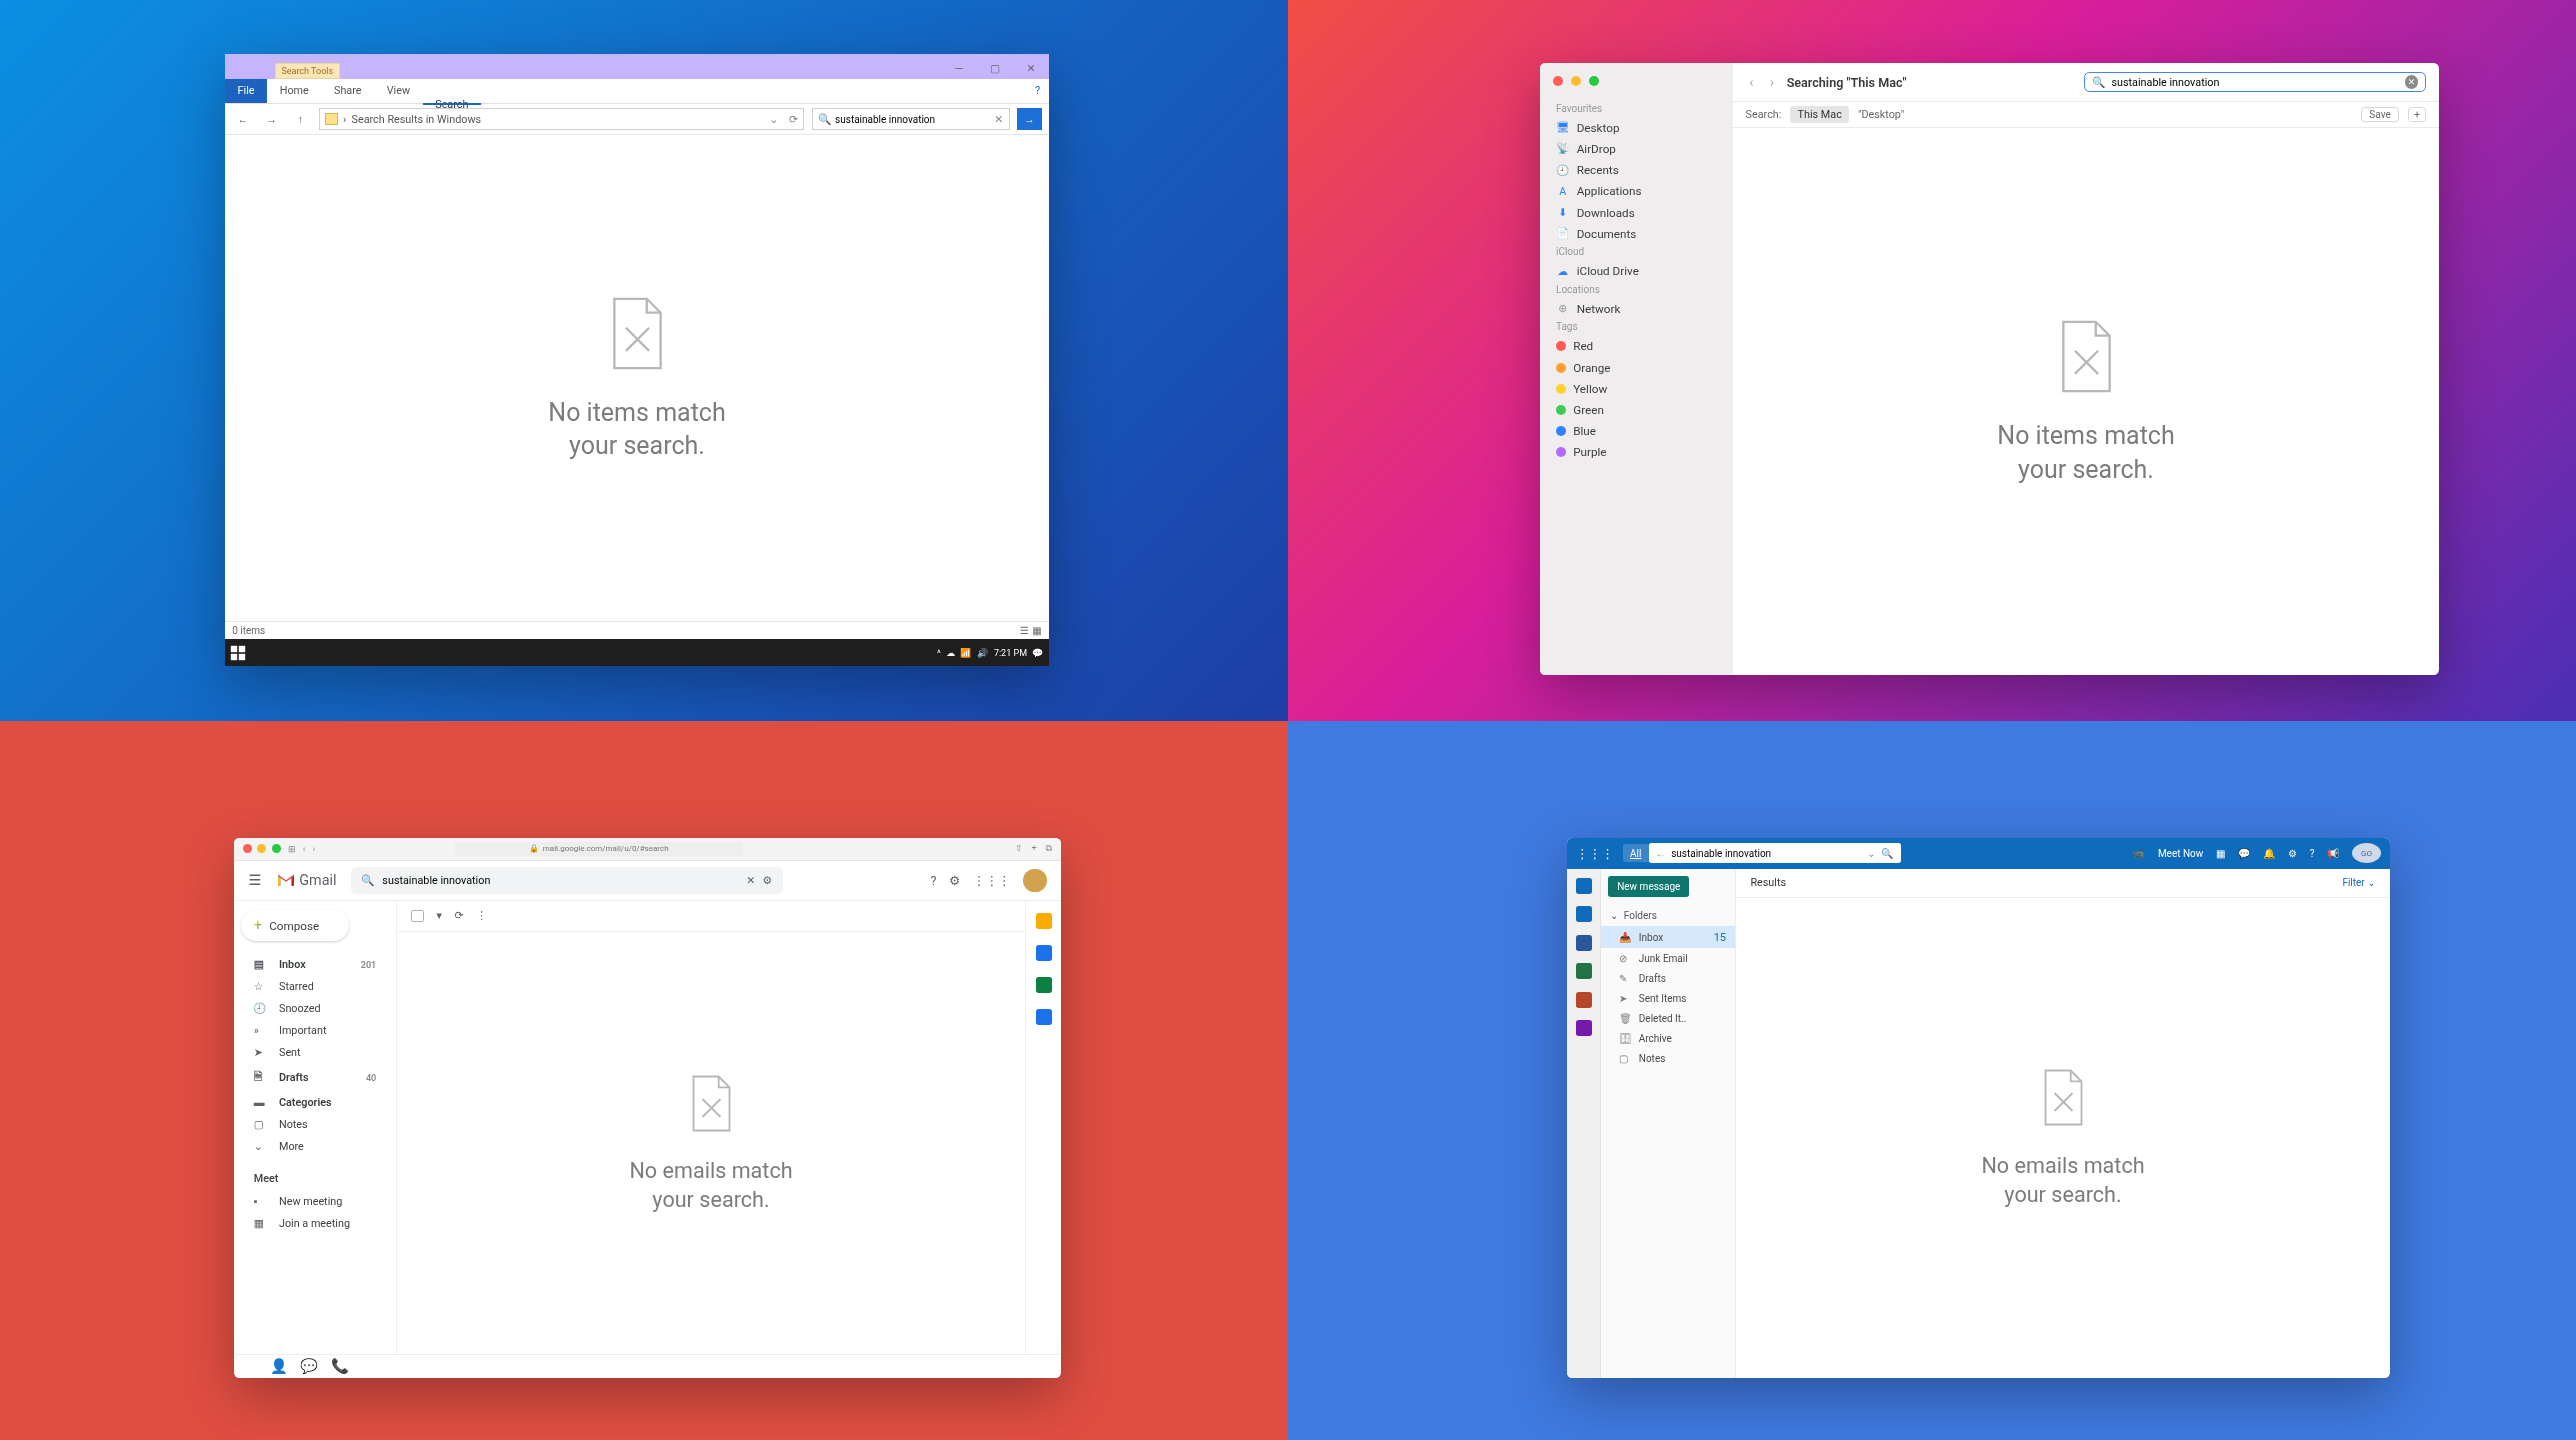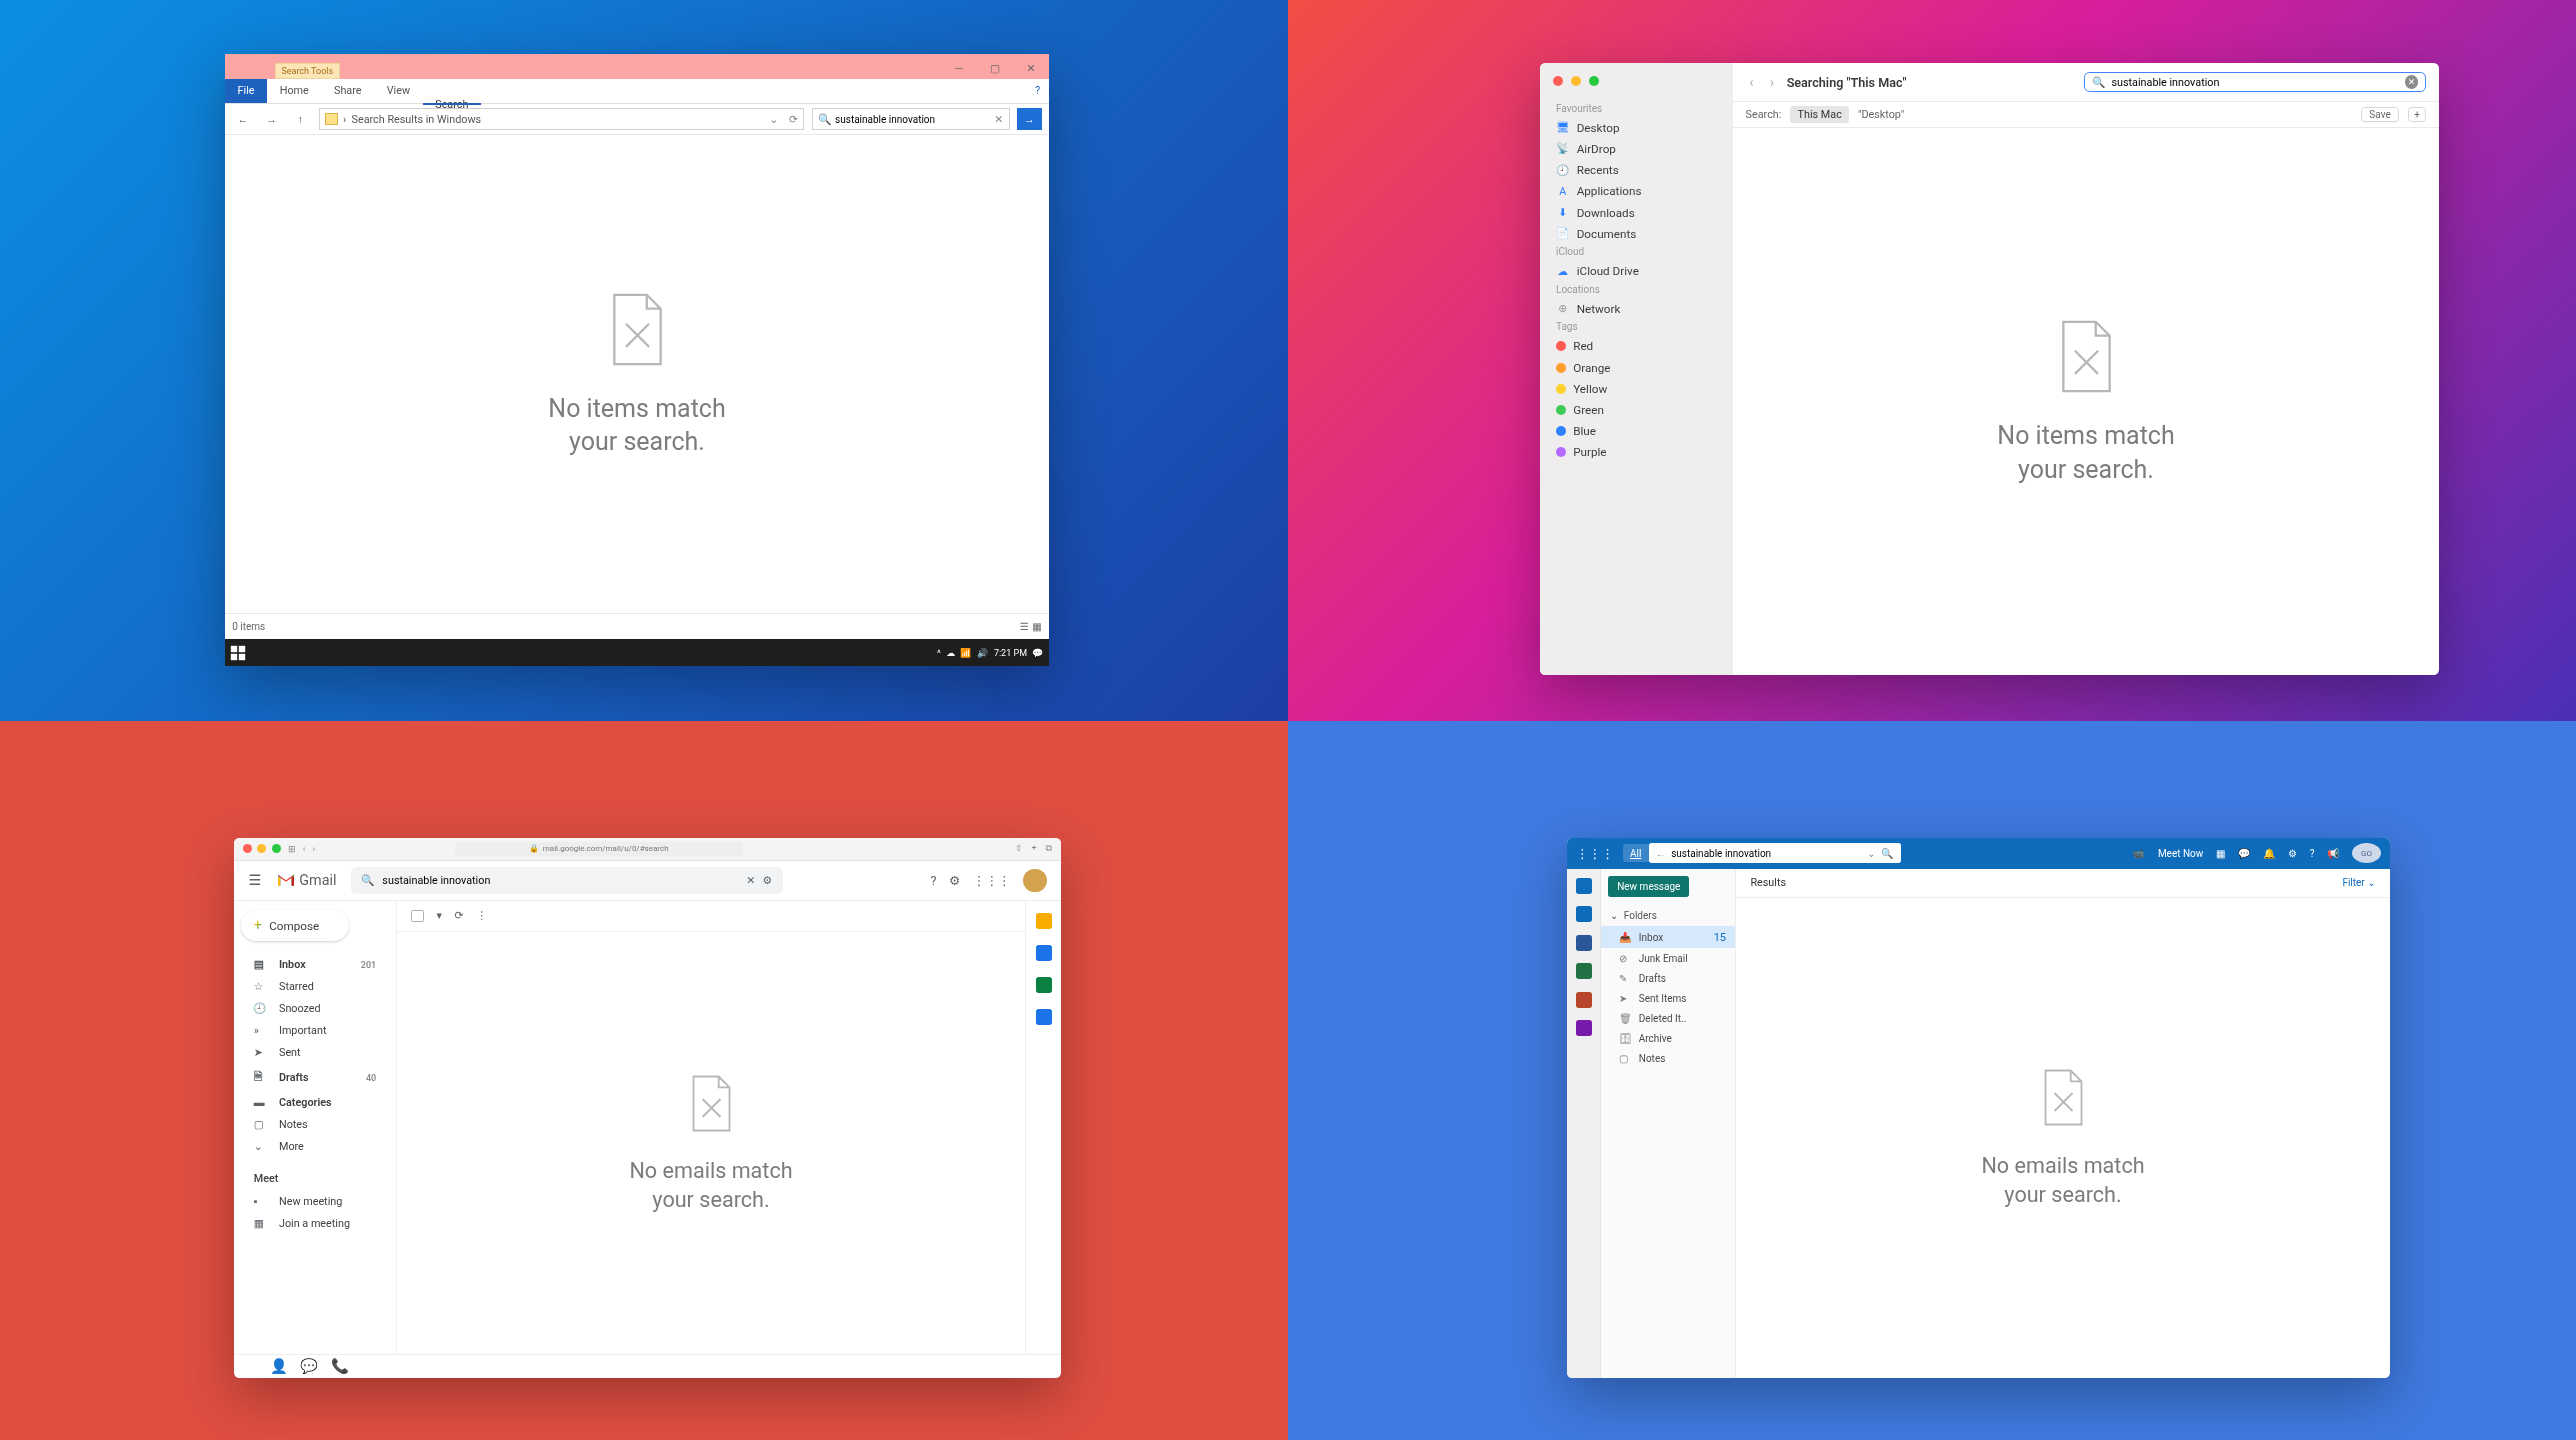--- a/index.html
+++ b/index.html
@@ -11,39 +11,39 @@
 .q4 { background:#3f7ae0; }
 .window { position:absolute; background:#fff; border-radius:5.4px; box-shadow:0 18px 54px rgba(0,0,0,.3); overflow:hidden; }
 
 
 .empty { display:flex; flex-direction:column; align-items:center; justify-content:center; }
 .empty svg { width:81px; height:81px; stroke:#b7b7b7; fill:none; stroke-width:2; }
 .empty-text { margin-top:21.6px; font-size:25px; color:#7c7c7c; text-align:center; line-height:1.35; }
 
 
 #win { top:54px; left:225px; width:824px; height:612px; border-radius:0; display:flex; flex-direction:column; }
-#win .titlebar { height:25px; background:#fca5a5; display:flex; align-items:flex-end; font-size:10px; }
+#win .titlebar { height:25px; background:#c4b5fd; display:flex; align-items:flex-end; font-size:10px; }
 #win .tool-ctx { background:#fce6b8; color:#a56e1a; padding:1.8px 5.4px; font-size:9px; border:0.9px solid #edd497; }
 #win .win-ctrl { margin-left:auto; display:flex; }
 #win .win-ctrl div { width:36px; height:21.6px; display:flex; align-items:center; justify-content:center; color:#666; font-size:10.8px; }
 #win .ribbon { height:25px; display:flex; align-items:stretch; border-bottom:0.9px solid #e0e0e0; font-size:10.8px; }
 #win .rtab { padding:5.4px 12.6px; color:#555; }
 #win .rtab.file { background:#1e62c0; color:#fff; }
 #win .rtab.sel { color:#333; position:relative;margin-top:14px; }
 #win .rtab.sel::after { content:""; position:absolute; bottom:-0.9px; left:0; right:0; height:1.8px; background:#1e62c0; }
 #win .help { margin-left:auto; padding:5.4px 9px; color:#1e62c0; }
 #win .addr { height:31px; display:flex; align-items:center; gap:7.2px; padding:0 7.2px; border-bottom:0.9px solid #e6e6e6; font-size:10.8px; color:#555; }
 #win .nav-btn { width:21.6px; text-align:center; color:#555; }
 #win .path { flex:1; height:21.6px; border:0.9px solid #d0d0d0; display:flex; align-items:center; gap:5.4px; padding:0 5.4px; }
 #win .path-ico { width:12.6px; height:12.6px; background:#ffe18b; border:0.9px solid #d9b648; }
 #win .search-bx { width:198px; height:21.6px; border:0.9px solid #d0d0d0; display:flex; align-items:center; padding:0 5.4px; gap:3.6px; }
 #win .search-bx input { border:none; outline:none; flex:1; font-size:10px; }
 #win .go-btn { width:25px; height:21.6px; background:#1e6fd6; color:#fff; display:flex; align-items:center; justify-content:center; }
 #win .body { flex:1; }
-#win .status { height:26px; border-top:0.9px solid #e6e6e6; font-size:10px; color:#666; padding:1.8px 7.2px; display:flex; align-items:center; }
+#win .status { height:18px; border-top:0.9px solid #e6e6e6; font-size:10px; color:#666; padding:1.8px 7.2px; display:flex; align-items:center; }
 #win .views { margin-left:auto; display:flex; gap:3.6px; }
 #win .taskbar { height:27px; background:#1e1e1e; display:flex; align-items:center; padding:0 5.4px; }
 #win .tb-start { width:16px; height:16px; color:#fff; }
 #win .tray { margin-left:auto; display:flex; align-items:center; gap:5.4px; color:#fff; font-size:9px; }
 #win .tray-text { font-size:9px; }
 
 
 #mac { top:63px; left:252px; width:899px; height:612px; display:flex; }
 #mac .side { width:193px; background:#f0edef; padding:9px 0; overflow:hidden; }
 #mac .traffic { display:flex; gap:7.2px; padding:3.6px 12.6px 14.4px; }

